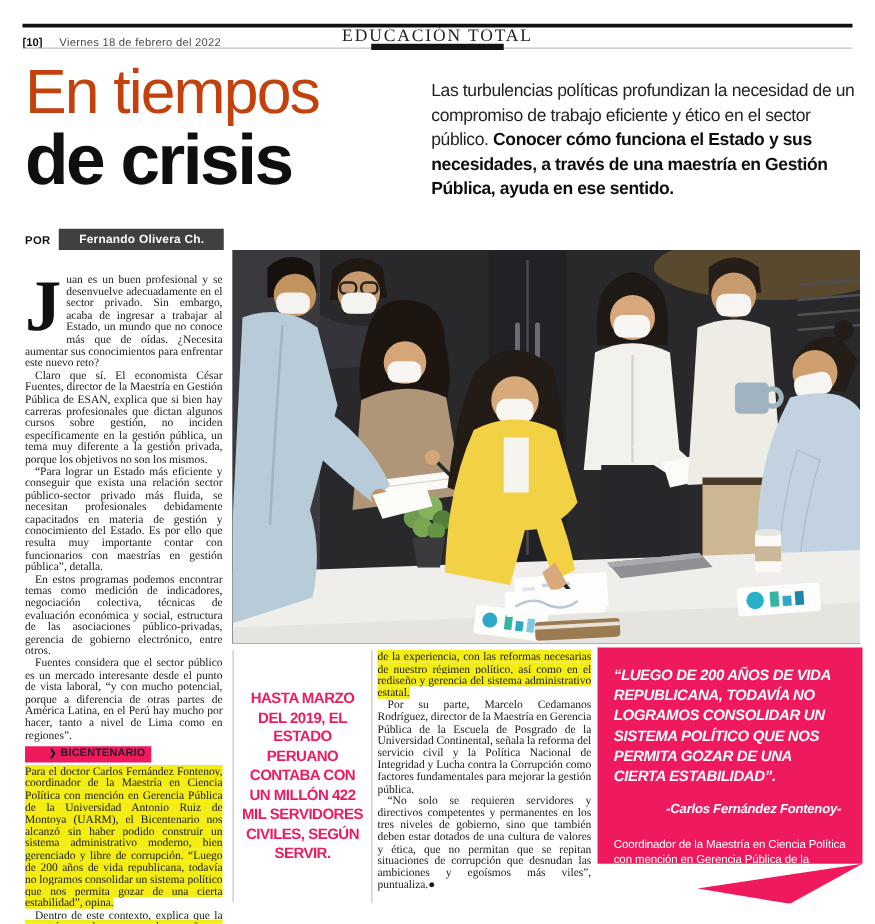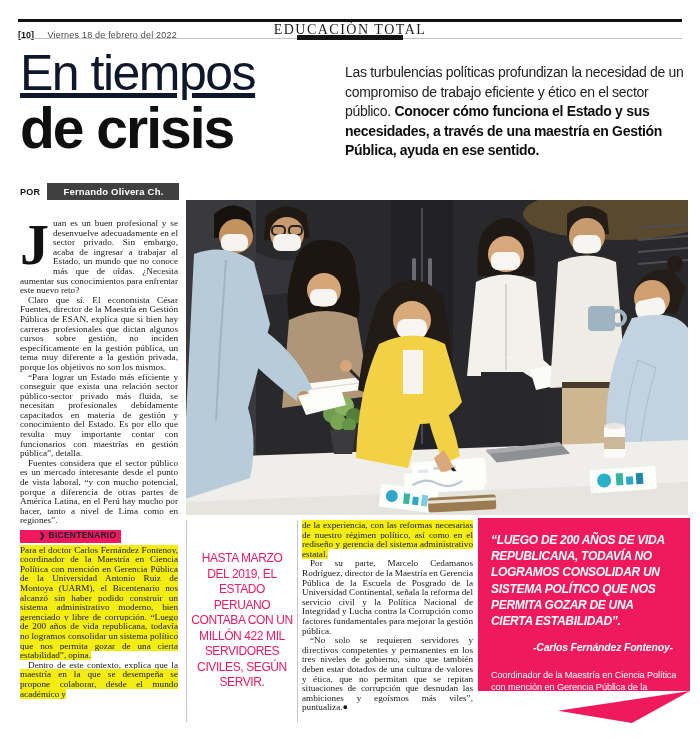--- a/index.html
+++ b/index.html
@@ -14,21 +14,21 @@
   .page-num{font-size:9px;font-weight:bold;color:#111;}
   .issue-date{font-size:9px;color:#4a4a4a;margin-left:9px;letter-spacing:.2px;}
   .section-title{
     position:absolute;left:50%;top:-2px;transform:translateX(-50%);
     font-family:"Liberation Serif",serif;font-size:14px;letter-spacing:1.5px;color:#1d1d1d;white-space:nowrap;
   }
   .header-thin-rule{position:absolute;left:18px;right:18px;top:38px;height:1px;background:#c2c2c2;}
   .section-underline{position:absolute;left:50%;transform:translateX(-50%);top:35px;width:106px;height:5px;background:#141414;}
   
   .headline{position:absolute;left:20px;top:48px;width:325px;line-height:1;}
-  .hl1{font-size:50px;font-weight:400;letter-spacing:-1.5px;color:#0f172a;text-decoration:underline;}
+  .hl1{font-size:50px;font-weight:400;letter-spacing:-1.5px;color:#c2410c;}
   .hl2{font-size:57px;font-weight:bold;letter-spacing:-2px;color:#0f0f0f;margin-top:2px;}
   
   .intro{position:absolute;left:345px;top:63px;width:344px;font-size:14px;line-height:19.5px;letter-spacing:-.3px;color:#222;}
   .intro .b{font-weight:bold;color:#0e0e0e;}
   
   .byline{position:absolute;left:20px;top:183px;display:flex;align-items:center;}
   .byline-label{font-size:9px;font-weight:bold;color:#111;margin-right:7px;letter-spacing:.3px;}
   .byline-box{background:#404040;color:#fff;font-size:9.5px;font-weight:bold;padding:3px 16px 3px 16px;letter-spacing:.2px;}
   
   .photo{position:absolute;left:186px;top:200px;width:502px;height:315px;overflow:hidden;background:#28272a;}
@@ -52,21 +52,21 @@
     font-weight:bold;font-size:8.6px;letter-spacing:.2px;padding:1px 5px 2px 19px;margin:4px 0 3px 0;text-indent:0;
   }
   .sec-label .arr{font-size:7.5px;margin-right:3px;}
   
   .pull-quote-wrap{
     position:absolute;left:186px;top:520px;width:112px;height:202px;
     border-left:1px solid #c7c7c7;border-right:1px solid #c7c7c7;
     display:flex;align-items:center;justify-content:center;box-sizing:border-box;
   }
   .pull-quote{
-    width:102px;text-align:center;color:#ef1a5e;font-weight:normal;
+    width:102px;text-align:center;color:#ef1a5e;font-weight:bold;
     font-size:12px;line-height:15.5px;letter-spacing:-.4px;
   }
   
   .quote-box{
     position:absolute;left:478px;top:518px;width:212px;height:173px;background:#ef1a5e;
     color:#ffffff;padding:14px 13px 16px 13px;box-sizing:border-box;
   }
   .qb-quote{font-style:italic;font-weight:bold;font-size:12px;line-height:16.2px;letter-spacing:-.3px;}
   .qb-author{margin-top:12px;font-style:italic;font-weight:bold;font-size:10.5px;letter-spacing:-.2px;margin-left:42px;}
   .qb-role{margin-top:17px;font-size:9.2px;line-height:11.8px;font-weight:400;letter-spacing:-.1px;}
@@ -247,20 +247,21 @@
         <path d="M226 284 q14 -8 26 0 q12 6 24 -2" stroke="#b9c6d6" stroke-width="2" fill="none"></path>
       </g>
     </g>
   </svg>
 </div>
 
 <div class="col col1">
   <p><span class="dropcap">J</span><span>uan es un buen profesional y se desenvuelve adecuadamente en el sector privado. Sin embargo, acaba de ingresar a trabajar al Estado, un mundo que no conoce más que de oídas. ¿Necesita aumentar sus conocimientos para enfrentar este nuevo reto?</span></p>
   <p class="ind">Claro que sí. El economista César Fuentes, director de la Maestría en Gestión Pública de ESAN, explica que si bien hay carreras profesionales que dictan algunos cursos sobre gestión, no inciden específicamente en la gestión pública, un tema muy diferente a la gestión privada, porque los objetivos no son los mismos.</p>
   <p class="ind">“Para lograr un Estado más eficiente y conseguir que exista una relación sector público-sector privado más fluida, se necesitan profesionales debidamente capacitados en materia de gestión y conocimiento del Estado. Es por ello que resulta muy importante contar con funcionarios con maestrías en gestión pública”, detalla.</p>
+  <p class="ind">En estos programas podemos encontrar temas como medición de indicadores, negociación colectiva, técnicas de evaluación económica y social, estructura de las asociaciones público-privadas, gerencia de gobierno electrónico, entre otros.</p>
   <p class="ind">Fuentes considera que el sector público es un mercado interesante desde el punto de vista laboral, “y con mucho potencial, porque a diferencia de otras partes de América Latina, en el Perú hay mucho por hacer, tanto a nivel de Lima como en regiones”.</p>
   <div>
     <span class="sec-label"><span class="arr">❯</span><span>BICENTENARIO</span></span>
   </div>
   <p><span class="hlight">Para el doctor Carlos Fernández Fontenoy, coordinador de la Maestría en Ciencia Política con mención en Gerencia Pública de la Universidad Antonio Ruiz de Montoya (UARM), el Bicentenario nos alcanzó sin haber podido construir un sistema administrativo moderno, bien gerenciado y libre de corrupción. “Luego de 200 años de vida republicana, todavía no logramos consolidar un sistema político que nos permita gozar de una cierta estabilidad”, opina.</span></p>
   <p class="ind"><span>Dentro de este contexto, explica que la </span><span class="hlight">maestría en la que se desempeña se propone colaborar, desde el mundo académico y</span></p>
 </div>
 
 <div class="pull-quote-wrap">
   <div class="pull-quote">HASTA MARZO DEL 2019, EL ESTADO PERUANO CONTABA CON UN MILLÓN 422 MIL SERVIDORES CIVILES, SEGÚN SERVIR.</div>

